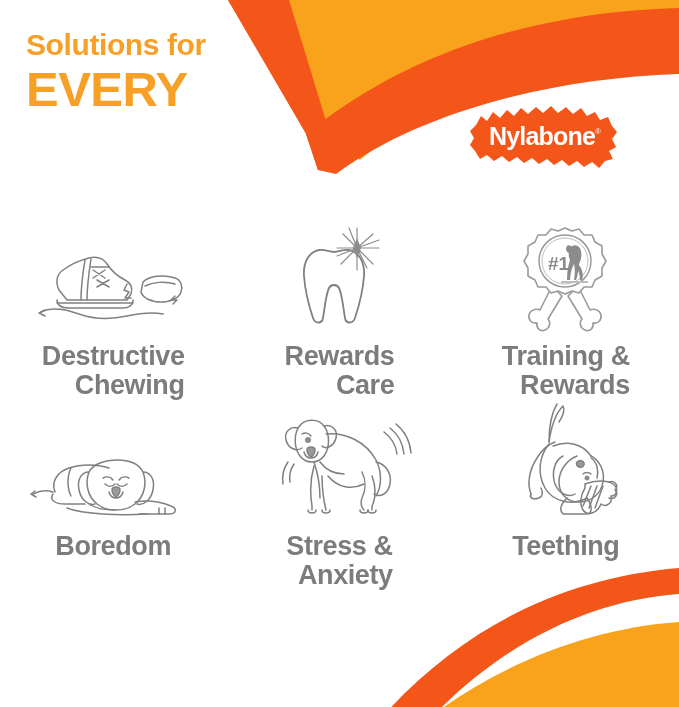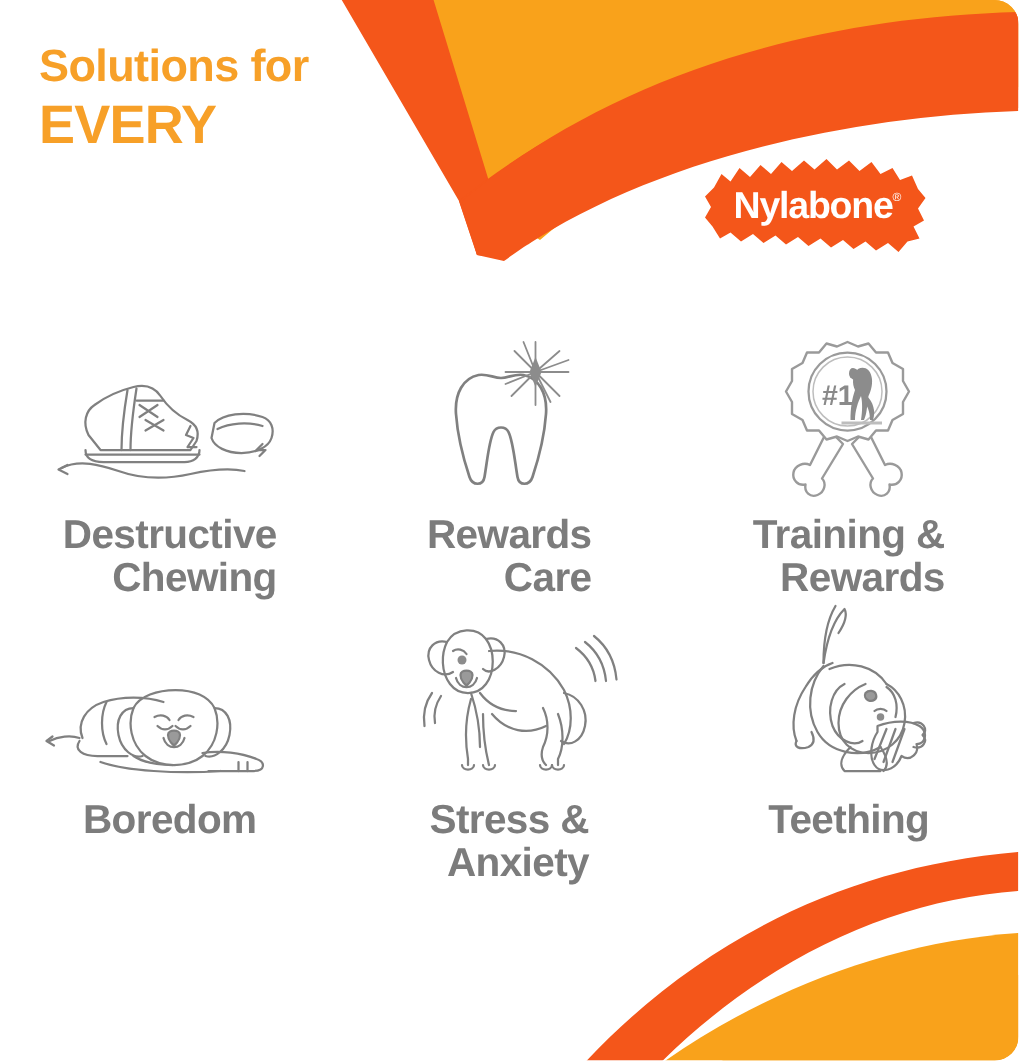--- a/index.html
+++ b/index.html
@@ -9,21 +9,20 @@
   }
   body {
     font-family: "Liberation Sans", sans-serif;
   }
   #infographic {
     position: relative;
     width: 679px;
     height: 707px;
     background: #ffffff;
     overflow: hidden;
-    border-radius: 16px;
   }
 
   
   .swoosh-layer {
     position: absolute;
     inset: 0;
     width: 679px;
     height: 707px;
     pointer-events: none;
   }
@@ -39,21 +38,21 @@
   .headline .line-1 {
     display: block;
     font-size: 30px;
     font-weight: bold;
     letter-spacing: -0.4px;
     color: #F7A028;
   }
   .headline .line-2,
   .headline .line-3 {
     display: block;
-    font-size: 36px;
+    font-size: 49px;
     font-weight: bold;
     letter-spacing: -0.5px;
     color: #F7A028;
     margin-top: 5px;
   }
 
   
   .brand-logo {
     position: absolute;
     left: 467px;

